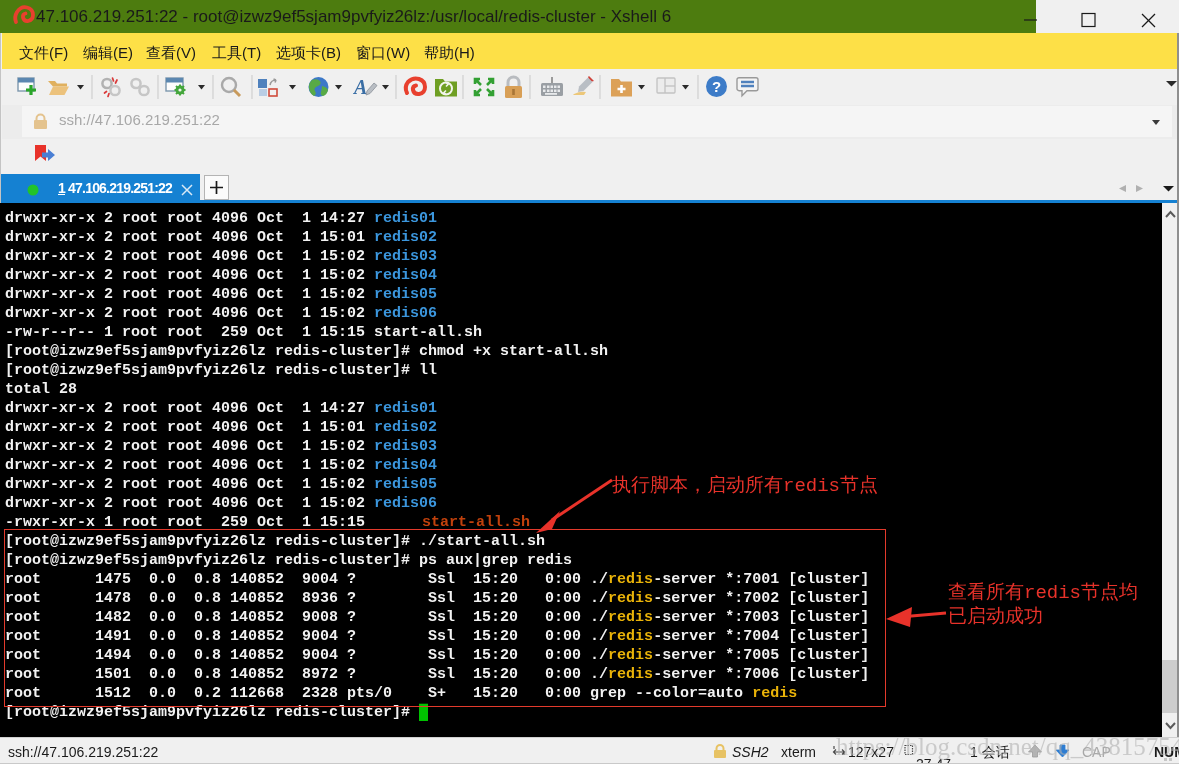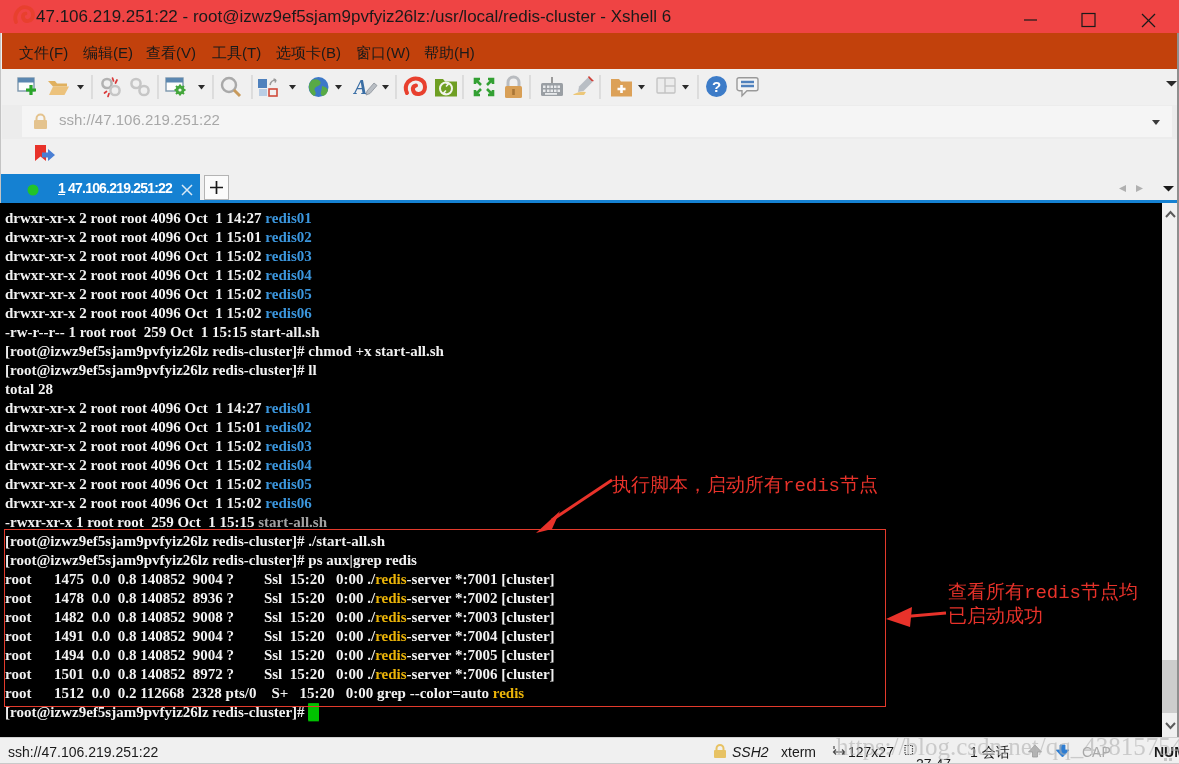--- a/index.html
+++ b/index.html
@@ -1,38 +1,38 @@
 <!DOCTYPE html>
 <html><head>
 <meta charset="utf-8">
 <style>
 * { margin:0; padding:0; box-sizing:border-box; }
 html,body { width:1179px; height:764px; overflow:hidden; }
 body { font-family:"Liberation Sans", sans-serif; position:relative; background:#f0f0f0; }
-.titlebar { position:absolute; left:0; top:0; width:1179px; height:33px; background:#ef4444; }
+.titlebar { position:absolute; left:0; top:0; width:1036px; height:33px; background:#4d7c0f; }
 .title-text { position:absolute; left:36px; top:7px; font-size:17px; color:#1a1a1a; }
-.menubar { position:absolute; left:2px; top:33px; width:1175px; height:36px; background:#c2410c;text-align:center; }
+.menubar { position:absolute; left:2px; top:33px; width:1175px; height:36px; background:#fde047;text-align:center; }
 .menu-item { position:absolute; top:11px; font-size:15px; color:#1a1a1a; }
 .grip { position:absolute; left:3px; width:3px; background-image:repeating-linear-gradient(#b0b0b0 0 1.5px, #f0f0f0 1.5px 3px); }
 .toolbar { position:absolute; left:2px; top:69px; width:1175px; height:36px; background:#f0f0f0; }
 .addrbar { position:absolute; left:2px; top:105px; width:1175px; height:34px; background:#ececec; }
 .addr-input { position:absolute; left:20px; top:1px; width:1150px; height:31px; background:#f5f5f5; }
 .addr-text { position:absolute; left:57px; top:6px; font-size:15px; color:#a8a8a8; }
 .hintbar { position:absolute; left:2px; top:139px; width:1175px; height:34px; background:#f0f0f0; }
 .hint-text { position:absolute; left:62px; top:8px; font-size:15px; color:#a8a8a8; }
 .tabbar { position:absolute; left:0px; top:173px; width:1179px; height:30px; background:#f0f0f0; }
 .tabbar-line { position:absolute; left:0; top:27px; width:1179px; height:3px; background:#1581d2; }
 .tab { position:absolute; left:0px; top:1px; width:200px; height:29px; background:#1581d2; }
 .tab-text { position:absolute; left:58px; top:6px; font-size:14px; letter-spacing:-0.8px; font-weight:bold; color:#fff; }
 .plusbtn { position:absolute; left:204px; top:2px; width:25px; height:25px; background:#fbfbfb; border:1px solid #b4b4b4; }
 .terminal { position:absolute; left:0; top:203px; width:1162px; height:534px; background:#000; overflow:hidden; }
-pre.term { position:absolute; left:5px; top:6px; font-family:Liberation Serif, serif; font-size:15px; line-height:19px; font-weight:bold; color:#f2f2f2; letter-spacing:0; }
+pre.term { position:absolute; left:5px; top:6px; font-family:Liberation Mono, monospace; font-size:15px; line-height:19px; font-weight:bold; color:#f2f2f2; letter-spacing:0; }
 pre.term b { font-weight:bold; }
 .tblue { color:#3b96dd; }
-.tgreen { color:#a3a3a3; }
+.tgreen { color:#c2410c;margin-left:48px; }
 .tred { color:#eab308; }
 .cursor { background:#00c200; color:#00c200; }
 .redbox { position:absolute; left:4px; top:326px; width:882px; height:178px; border:1px solid #e33a2c; }
 .anno { position:absolute; font-family:"Liberation Mono", monospace; font-size:19px; line-height:24px; font-weight:normal; color:#e8322a; }
 .scrollbar { position:absolute; left:1162px; top:203px; width:17px; height:534px; background:#f0f0f0; }
 .sb-thumb { position:absolute; left:0; top:457px; width:17px; height:53px; background:#cdcdcd; }
 .statusbar { position:absolute; left:0; top:737px; width:1179px; height:27px; background:#f0f0f0; border-top:1px solid #d0d0d0; }
 .st { position:absolute; top:6px; font-size:14px; color:#1a1a1a; }
 .watermark { position:absolute; left:836px; top:733px; font-family:"Liberation Serif", serif; font-size:25px; color:rgba(176,176,176,0.60); white-space:nowrap; z-index:5; }
 svg.ovl { position:absolute; left:0; top:0; }

